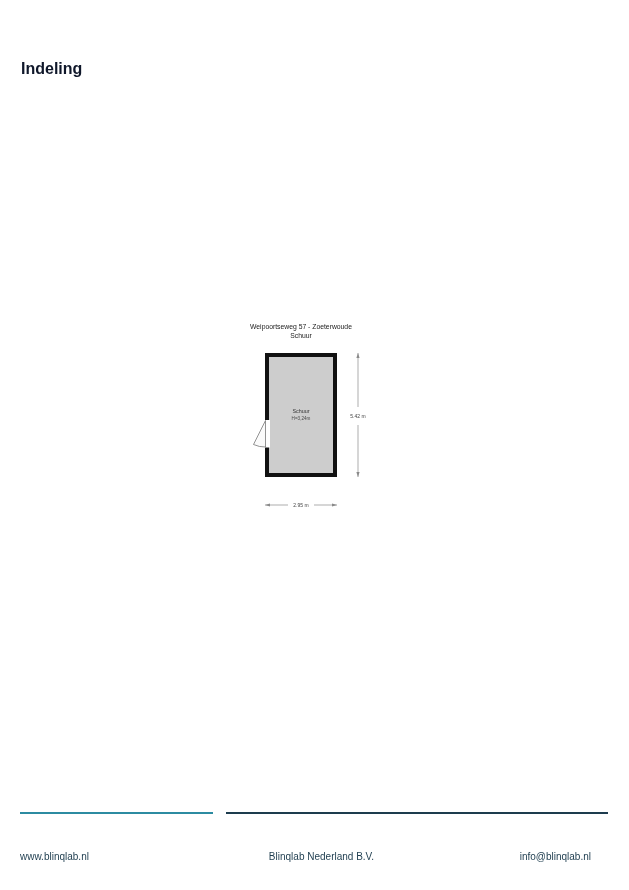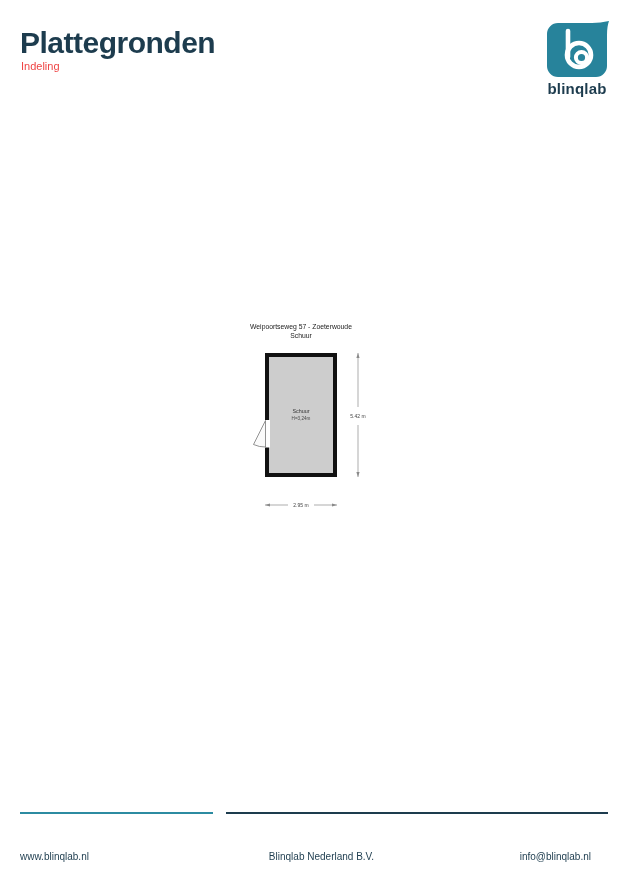--- a/index.html
+++ b/index.html
@@ -12,22 +12,22 @@
     margin:0 auto;
   }
   
   .hdr-title{
     position:absolute;left:20px;top:26px;
     font-size:30px;font-weight:bold;letter-spacing:-0.5px;
     color:#1d3c4e;
   }
   .hdr-subtitle{
     position:absolute;left:21px;top:60px;
-    font-size:11px;font-weight:normal;
-    color:#ef4444;
+    font-size:16px;font-weight:bold;
+    color:#0f172a;
   }
   
   .logo{position:absolute;left:545px;top:21px;width:64px;height:80px;text-align:center;}
   .logo svg{display:block;}
   .logo-word{
     position:absolute;left:-6px;top:59px;width:76px;
     font-size:15px;font-weight:bold;letter-spacing:0.2px;
     color:#1d3c4e;text-align:center;
   }
   
@@ -47,32 +47,22 @@
   }
   .foot-web{left:20px;}
   .foot-company{left:0;width:629px;text-align:center;margin-left:7px;}
   .foot-mail{right:38px;}
 </style>
 </head>
 <body>
 
 <div class="page">
 
-  <div class="hdr-title">Plattegronden</div>
   <div class="hdr-subtitle">Indeling</div>
 
-  <div class="logo">
-    <svg width="64" height="58" viewBox="0 0 64 58">
-      <path d="M64,0 C58,1.2 53,2 47,2 H13 A11,11 0 0 0 2,13 V45 A11,11 0 0 0 13,56 H51 A11,11 0 0 0 62,45 V14 C62,8 62.8,3.5 64,0 Z" fill="#27839b"></path>
-      <path d="M23,10 V36" stroke="#ffffff" stroke-width="4.6" stroke-linecap="round" fill="none"></path>
-      <circle cx="34" cy="34" r="12" stroke="#ffffff" stroke-width="4.6" fill="none"></circle>
-      <circle cx="36.5" cy="36.5" r="5.6" stroke="#ffffff" stroke-width="4" fill="none"></circle>
-    </svg>
-    <div class="logo-word">blinqlab</div>
-  </div>
 
   <div class="plan-wrap">
     <svg width="180" height="210" viewBox="225 313 180 210">
 
       <text x="301" y="329" text-anchor="middle" font-size="6.8" fill="#222222">Weipoortseweg 57 - Zoeterwoude</text>
       <text x="301" y="338" text-anchor="middle" font-size="6.8" fill="#222222">Schuur</text>
 
       <rect x="267" y="355" width="68" height="120" fill="#cdcdcd" stroke="#111111" stroke-width="4"></rect>
 
       <rect x="264" y="420" width="6" height="27.5" fill="#ffffff"></rect>

